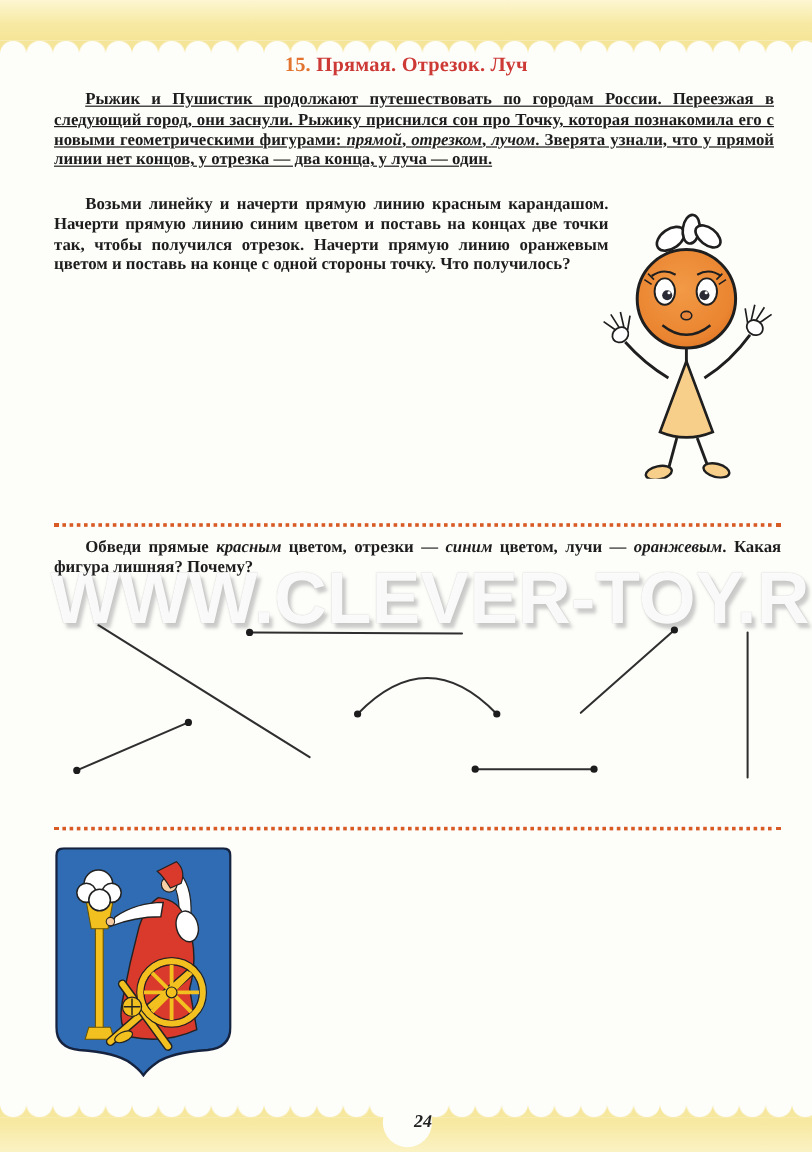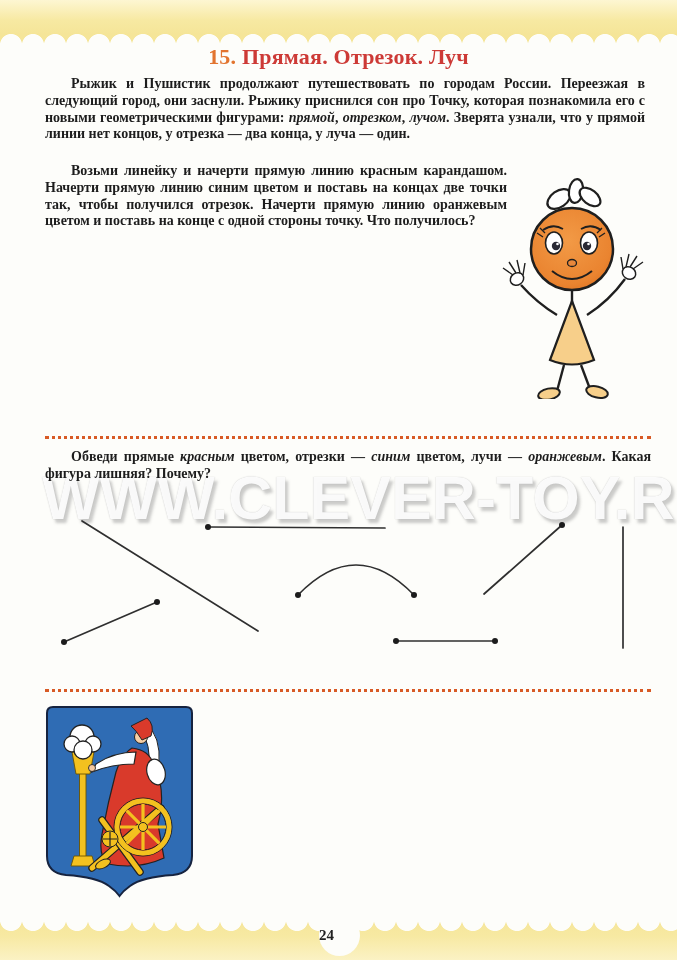--- a/index.html
+++ b/index.html
@@ -15,31 +15,31 @@
   .border-top-scallops{position:absolute;top:34px;left:0;width:677px;height:11px;z-index:1;
     background-color:#f5e598;
     background-image:radial-gradient(circle at 11px 11px,#fdfdfa 10.6px,rgba(0,0,0,0) 11.4px);
     background-size:22px 11px;}
   .border-bottom{position:absolute;top:920px;left:0;width:677px;height:40px;z-index:1;
     background:linear-gradient(180deg,#f6e69a 0%,var(--border_yellow,#f7e9a2) 40%,#fbf2c4 100%);}
   .border-bottom-scallops{position:absolute;top:920px;left:0;width:677px;height:11px;z-index:2;
     background-image:radial-gradient(circle at 11px 0px,#fdfdfa 10.6px,rgba(0,0,0,0) 11.4px);
     background-size:22px 11px;}
   .page-number-circle{position:absolute;top:915px;left:319px;width:41px;height:41px;border-radius:50%;
-    background:#fdfdfa;z-index:3;display:flex;align-items:center;justify-content:flex-start;}
+    background:#fdfdfa;z-index:3;display:flex;align-items:center;justify-content:flex-end;font-style:italic;}
   .page-number{font-weight:bold;font-size:15px;color:#222;}
 
   
   h1.title{position:absolute;top:44px;left:0;width:677px;margin:0;text-align:center;
-    font-size:22px;font-weight:bold;z-index:3;letter-spacing:.2px;}
+    font-size:17px;font-weight:bold;z-index:3;letter-spacing:.2px;}
   .title-number{color:var(--title_number,#e2742f);}
   .title-text{color:var(--title_text,#cd3a36);}
   p.body-text{position:absolute;margin:0;text-align:justify;font-weight:bold;
     font-size:14px;line-height:16.8px;text-indent:26px;z-index:3;}
-  .p-intro{left:45px;top:76px;width:600px;}
+  .p-intro{left:45px;top:76px;width:600px;text-decoration:underline;}
   .p-task-draw{left:45px;top:163px;width:462px;}
   .p-task-trace{left:45px;top:449px;width:606px;z-index:4;font-family:Liberation Serif, serif;}
   .city-block{position:absolute;left:224px;top:738px;width:430px;z-index:3;}
   .city-block p{position:static;margin:0;text-align:justify;font-weight:bold;
     font-size:14px;line-height:18px;text-indent:26px;}
 
   
   .dotted-divider{position:absolute;left:45px;width:606px;height:0;z-index:2;
     border-top:3px dotted var(--divider_dot,#d85a25);}
   .divider-1{top:436px;}

